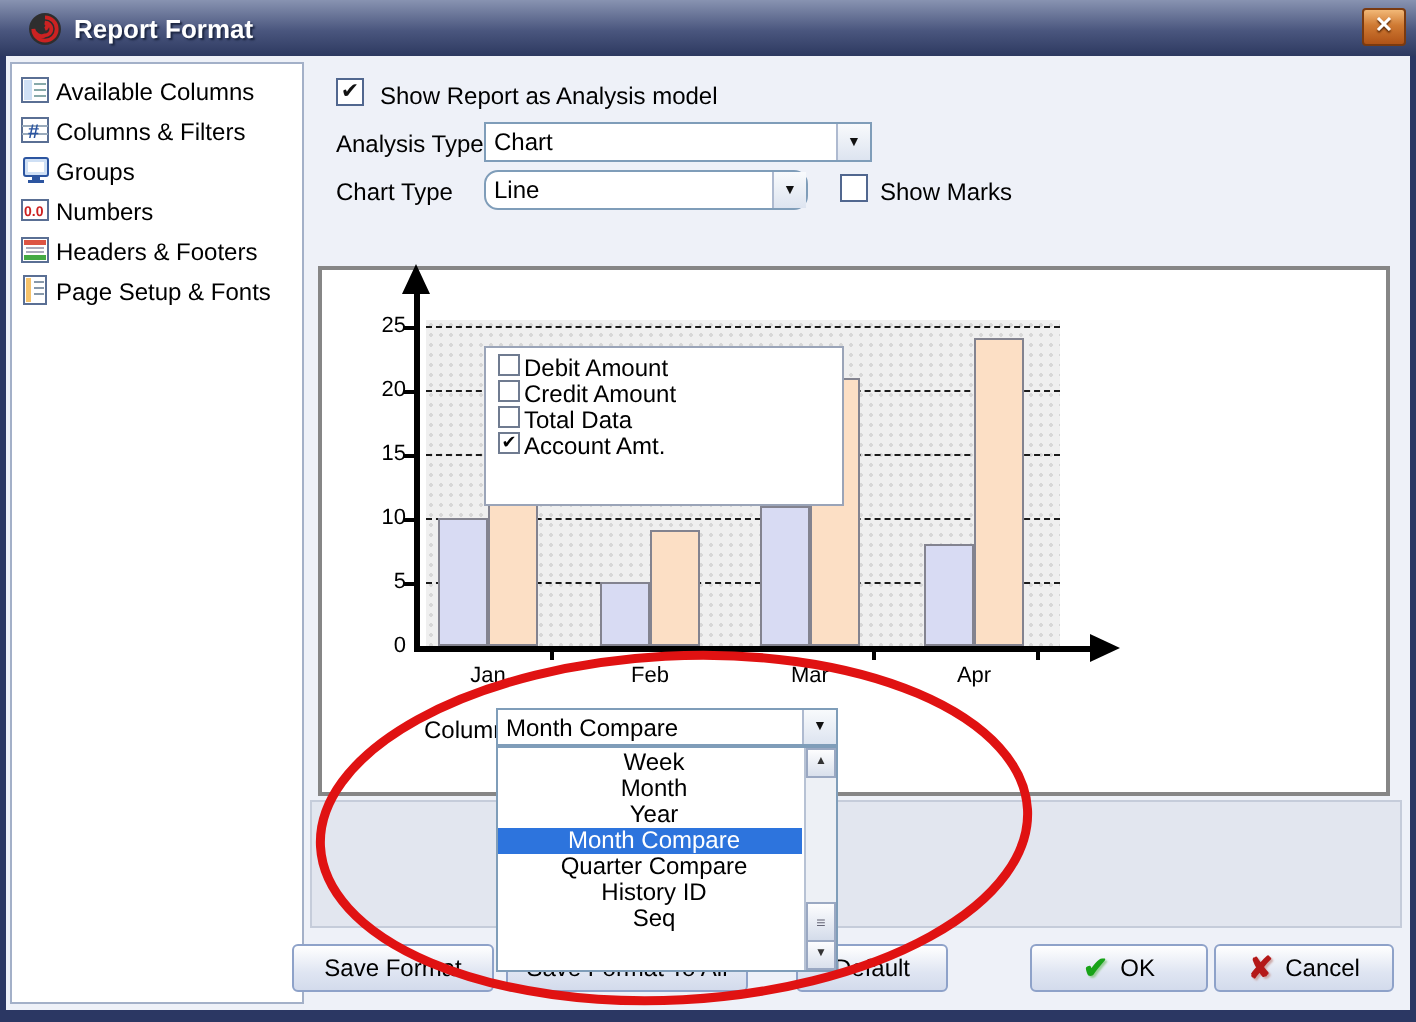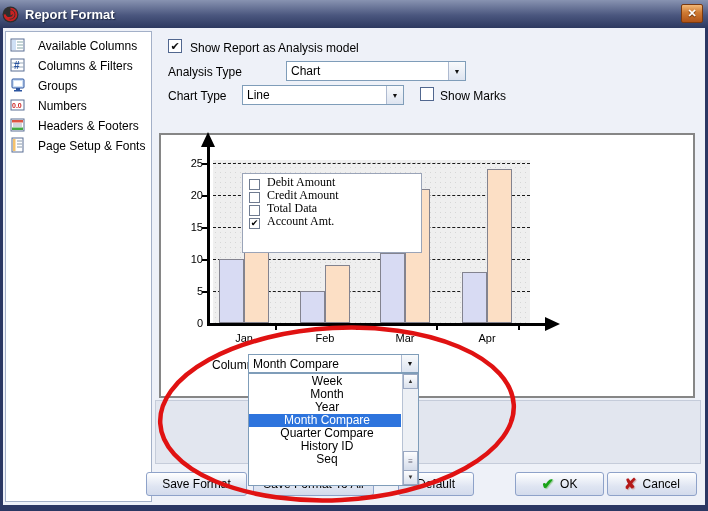--- a/index.html
+++ b/index.html
@@ -4,32 +4,32 @@
 <style>
   * { margin:0; padding:0; box-sizing:border-box; }
   html,body { background:#c8c8c8; }
   body { font-family:"Liberation Sans", sans-serif; font-size:12px; color:#000; }
   .stage { position:relative; width:708px; height:511px; background:#2b3763; overflow:hidden; }
   .inner { position:absolute; left:3px; top:28px; width:702px; height:477px; background:#eef1f8; }
 
   
   .titlebar { position:absolute; left:0; top:0; width:708px; height:28px;
     background:linear-gradient(#8893b1 0%, #4a567e 55%, #2d3960 100%);
-    display:flex; align-items:center; padding:0 2px; }
+    display:flex; align-items:center; padding:0 14px; }
   .titlebar .title { color:#fff; font-weight:bold; font-size:13px; margin-left:6px;
     text-shadow:1px 1px 1px #1b2540; }
   .close-btn { position:absolute; right:5px; top:4px; width:22px; height:19px;
     background:linear-gradient(#f2b877, #cf7a33 45%, #b05317); border:1px solid #7a3a10;
     border-radius:2px; color:#fff; font-size:11px; font-weight:bold; line-height:17px;
     text-align:center; cursor:pointer; text-shadow:0 1px 1px #5c2a08; }
 
   
   .sidebar { position:absolute; left:5px; top:31px; width:147px; height:471px;
     background:#fff; border:1px solid #a3b0c8; padding-top:4px; }
-  .side-item { display:flex; align-items:center; height:20px; padding-left:4px; gap:12px; cursor:pointer; }
+  .side-item { display:flex; align-items:center; height:20px; padding-left:4px; gap:2px; cursor:pointer; }
   .side-item .lbl { white-space:nowrap; }
   .side-item.selected { background:#2d74dd; color:#fff; }
   .side-item svg { flex:0 0 16px; }
 
   
   .flabel { position:absolute; white-space:nowrap; }
   .cb { position:absolute; width:14px; height:14px; background:#fff; border:1px solid #51678f;
     text-align:center; line-height:12px; font-size:11px; color:#111; cursor:pointer; }
   .combo { position:absolute; height:20px; background:#fff; border:1px solid #7f9db9;
     display:flex; align-items:center; cursor:pointer; }
@@ -54,21 +54,21 @@
     border-top:7px solid transparent; border-bottom:7px solid transparent; border-left:15px solid #000; }
   .ytick-lbl { position:absolute; left:16px; width:26px; text-align:right; font-size:11px; }
   .ytick { position:absolute; left:41px; width:5px; height:2px; background:#000; }
   .xtick { position:absolute; top:191px; width:2px; height:4px; background:#000; }
   .bar { position:absolute; border:1px solid #83838f; }
   .month-lbl { position:absolute; top:197px; width:50px; text-align:center; font-size:11px; }
 
   
   .legend { position:absolute; left:81px; top:38px; width:180px; height:80px;
     background:#fff; border:1px solid #9aa4b8; padding:3px 0 0 6px; z-index:5; }
-  .legend-row { display:flex; align-items:flex-end; gap:7px; height:13px;font-family:Liberation Serif, serif; }
+  .legend-row { display:flex; align-items:flex-start; gap:2px; height:13px; }
   .legend-cb { width:11px; height:11px; background:#fff; border:1px solid #6f7b90; flex:0 0 11px;
     text-align:center; line-height:9px; font-size:9px; cursor:pointer; }
 
   
   .list { position:absolute; left:248px; top:373px; width:171px; height:113px;
     background:#fff; border:1px solid #7f9db9; z-index:20; }
   .opts { position:absolute; left:0; top:1px; right:17px;text-align:center; }
   .opt { height:13px; line-height:13px; padding-left:4px; white-space:nowrap; cursor:pointer; }
   .opt.sel { background:#2d74dd; color:#fff; }
   .vscroll { position:absolute; right:0; top:0; bottom:0; width:16px; background:#edf0f5;
@@ -161,27 +161,27 @@
             <line x1="7" y1="10" x2="12" y2="10" stroke="#89a"></line>
           </svg></span>
         <span class="lbl">Page Setup &amp; Fonts</span>
       </div>
     </div>
 
   <span class="cb" style="left:168px; top:39px;">✔</span>
   <span class="flabel" style="left:190px; top:41px;">Show Report as Analysis model</span>
 
   <span class="flabel" style="left:168px; top:65px;">Analysis Type</span>
-  <div class="combo" style="left:242px; top:61px; width:180px;margin-left:44px;">
+  <div class="combo" style="left:242px; top:61px; width:194px;">
     <span class="val">Chart</span>
     <span class="btn">▼</span>
   </div>
 
   <span class="flabel" style="left:168px; top:89px;">Chart Type</span>
-  <div class="combo" style="left:242px; top:85px; width:162px;">
+  <div class="combo" style="left:242px; top:85px; width:162px;border-radius:7px;">
     <span class="val">Line</span>
     <span class="btn">▼</span>
   </div>
 
   <span class="cb" style="left:420px; top:87px;"></span>
   <span class="flabel" style="left:440px; top:89px;">Show Marks</span>
 
   <div class="chart-panel">
     <div class="plot"></div>
     <div id="grid-layer">

